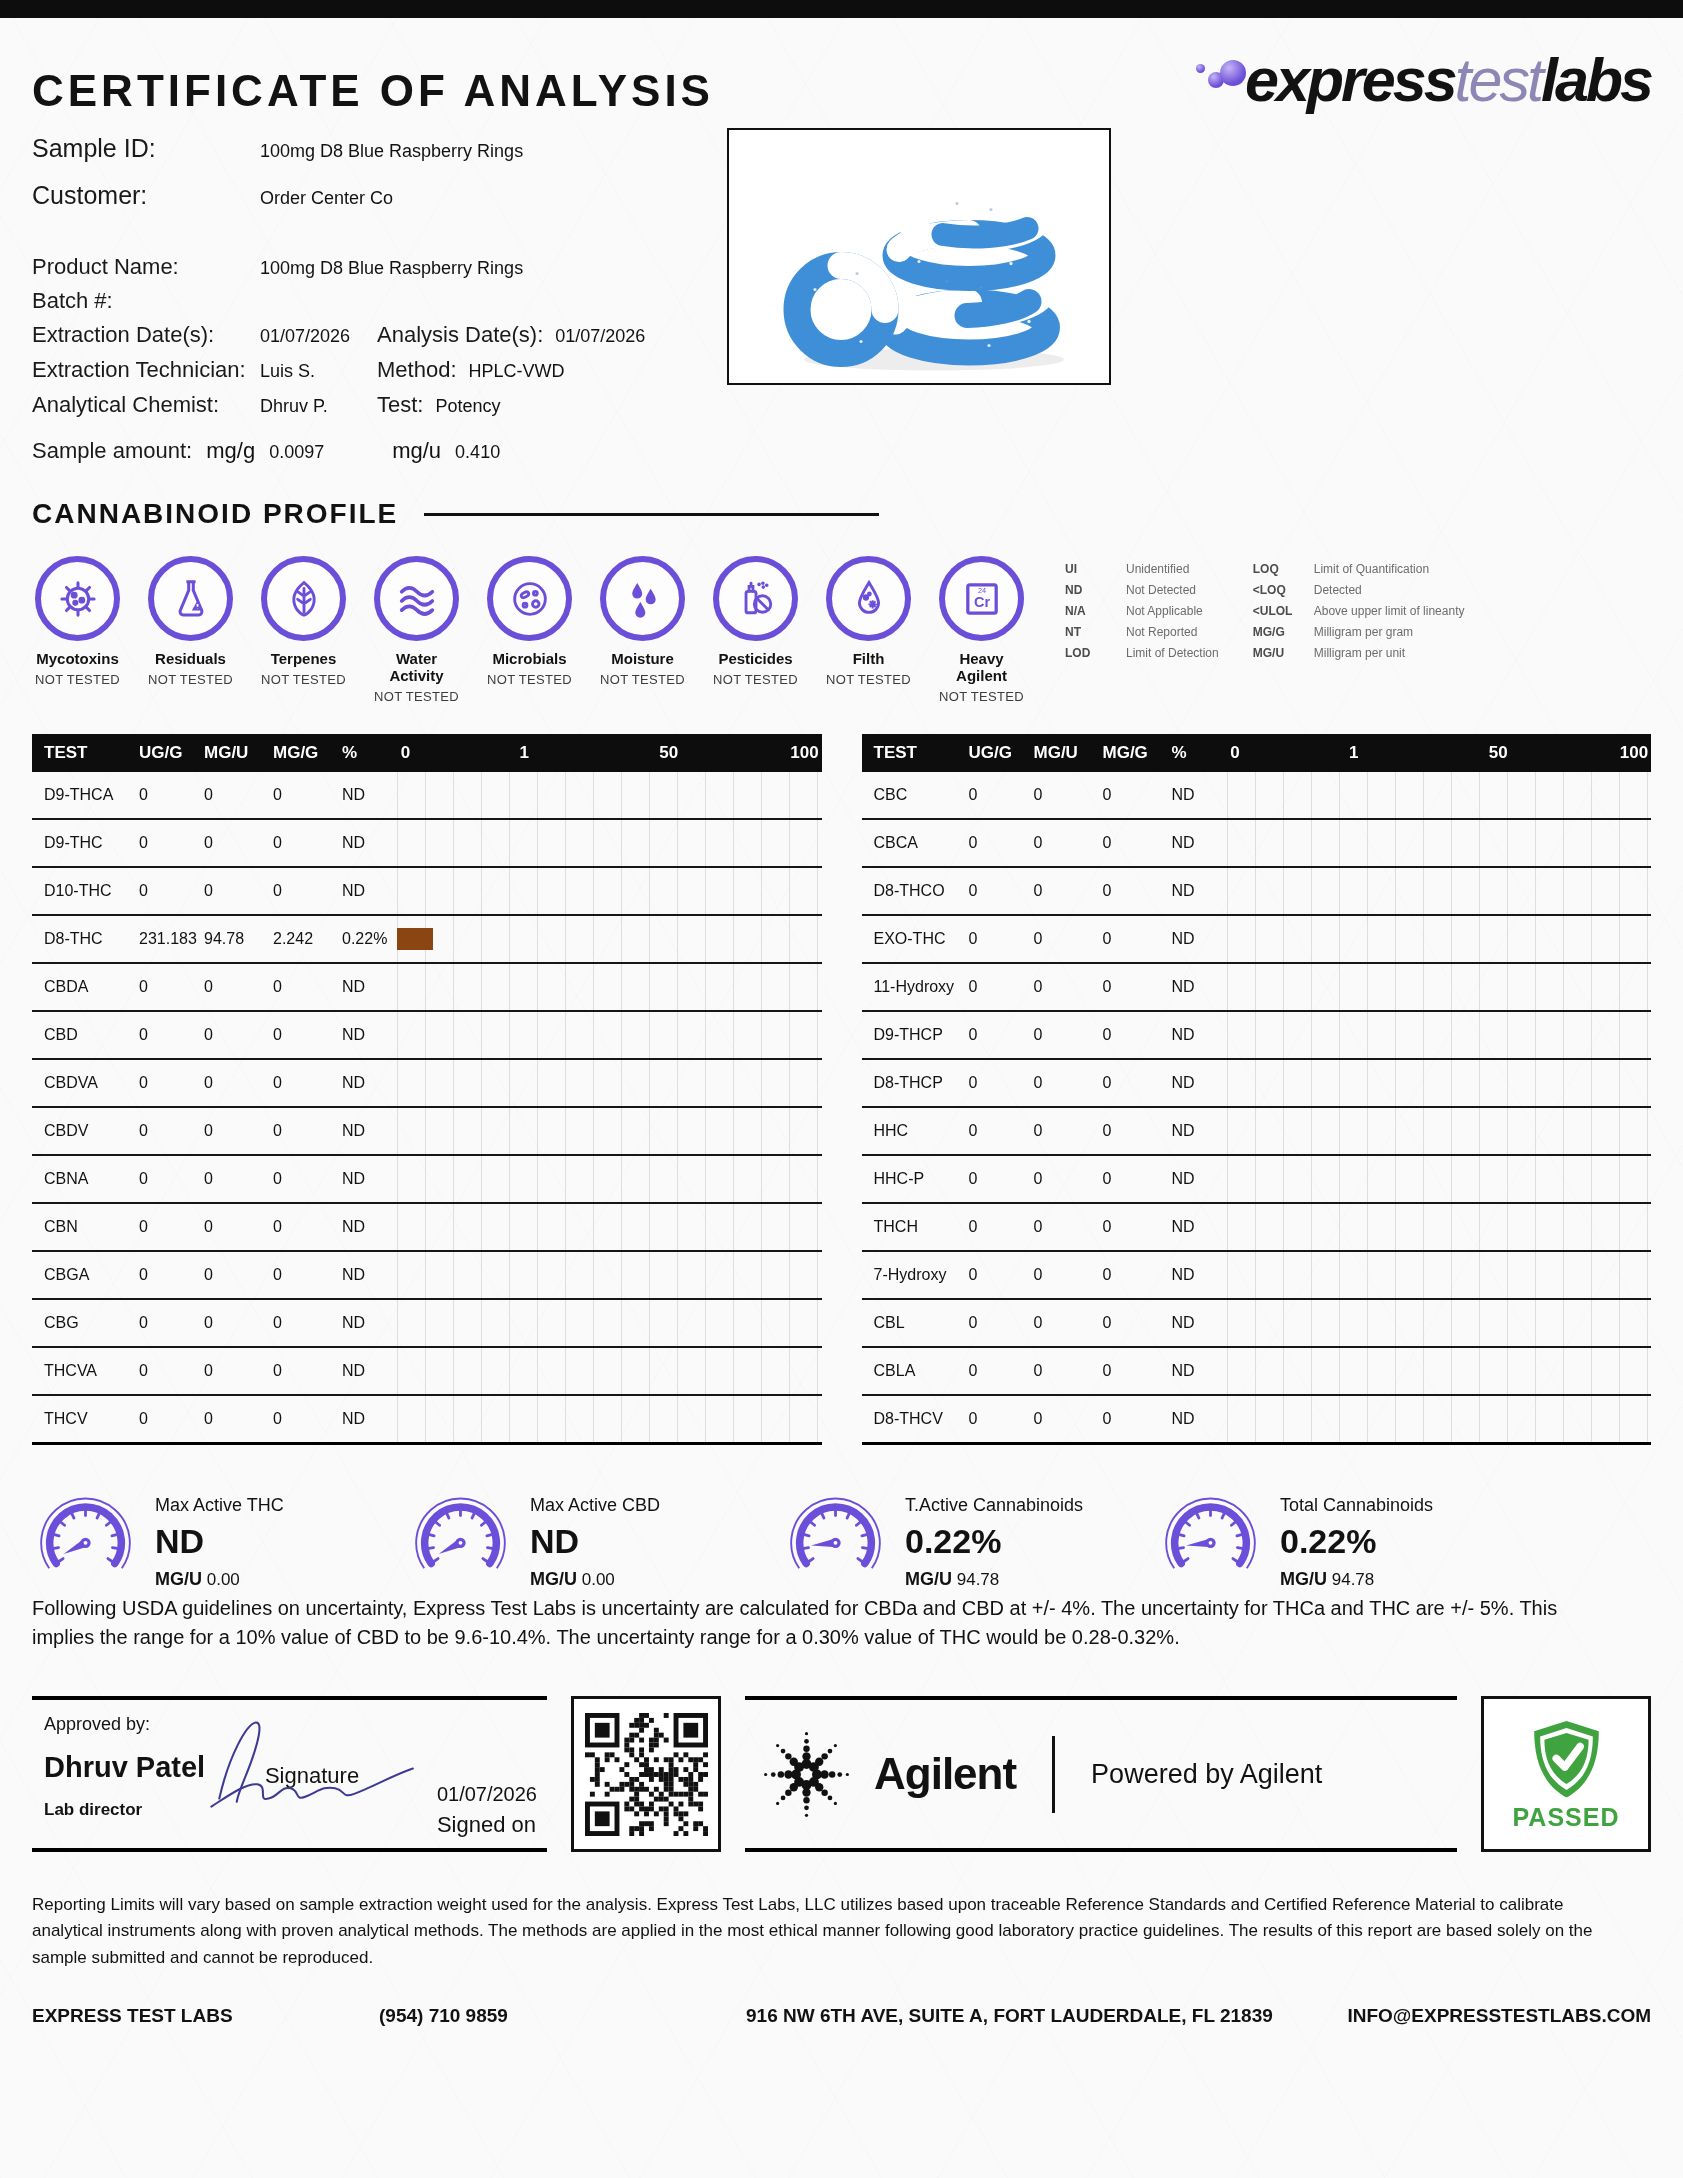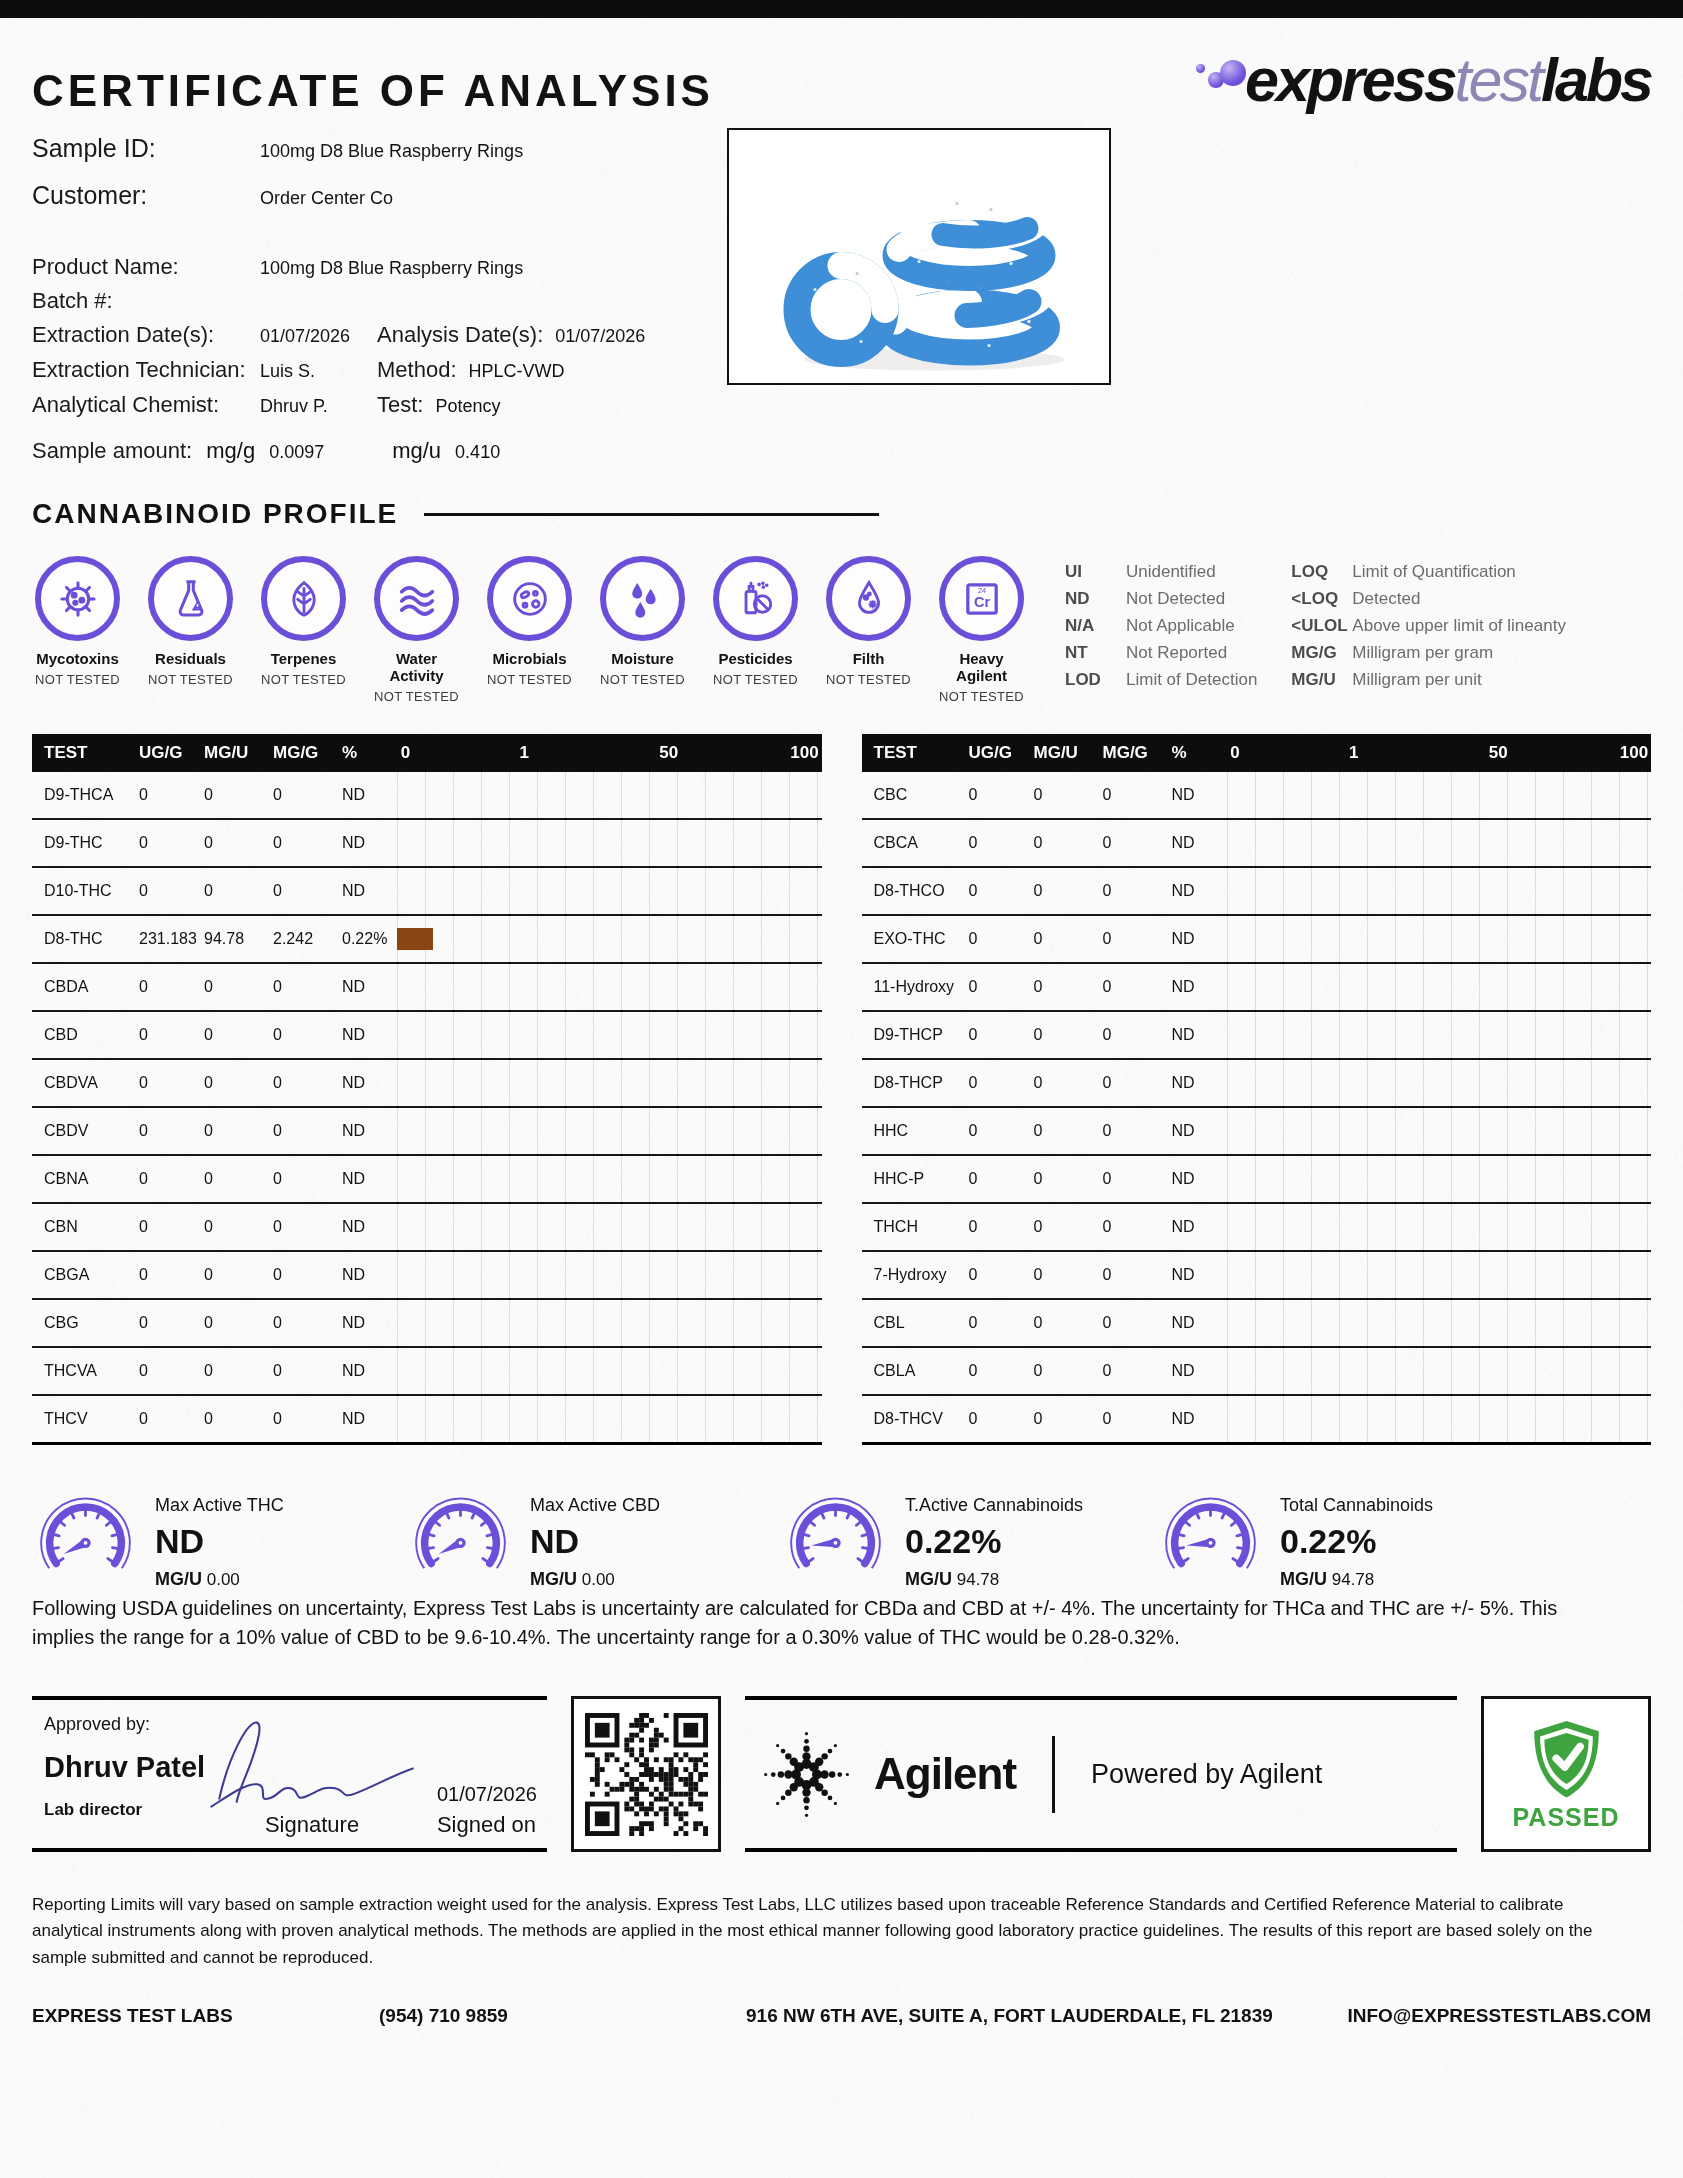--- a/index.html
+++ b/index.html
@@ -49,21 +49,21 @@
   
   .saferow{display:flex;margin-top:26px;align-items:flex-start;}
   .panels{display:flex;gap:22px;}
   .panel{width:91px;text-align:center;}
   .pcirc{width:73px;height:73px;border:6px solid var(--accent,#6C4FD8);border-radius:50%;margin:0 auto;display:flex;align-items:center;justify-content:center;background:#fdfdfe;}
   .pcirc svg{width:46px;height:46px;}
   .pname{font-size:15px;font-weight:700;margin-top:9px;}
   .pstat{font-size:13px;color:#3c3c3c;margin-top:5px;letter-spacing:0.3px;}
   .legend{display:flex;gap:34px;margin-left:38px;margin-top:6px;}
   .lcol{display:flex;flex-direction:column;gap:7px;}
-  .litem{display:flex;font-size:17px;color:#6c6c6c;}
+  .litem{display:flex;font-size:12px;color:#6c6c6c;}
   .litem .ab{font-weight:700;color:#4c4c4c;width:61px;flex:0 0 auto;}
 
   
   .tables{display:flex;gap:40px;margin-top:30px;}
   .ctable{flex:1 1 0;border-bottom:3px solid #000;}
   .thead{display:grid;grid-template-columns:95px 65px 69px 69px 55px 1fr;background:#0d0d0d;color:#fff;height:38px;align-items:center;font-weight:700;font-size:17px;padding-left:12px;}
   .thead .scale{position:relative;height:100%;}
   .thead .tick{position:absolute;top:50%;transform:translate(-50%,-50%);font-weight:800;}
   .trow{display:grid;grid-template-columns:95px 65px 69px 69px 55px 1fr;height:46px;align-items:center;border-bottom:2px solid #161616;padding-left:12px;font-size:16px;}
   .trow:last-child{border-bottom:none;}
@@ -82,21 +82,21 @@
 
   
   .uncert{font-size:20px;line-height:1.45;max-width:1544px;}
 
   
   .band{display:flex;margin-top:44px;gap:24px;align-items:stretch;height:156px;}
   .sigbox{flex:0 0 515px;border-top:4px solid #000;border-bottom:4px solid #000;display:flex;padding:14px 10px 10px 12px;box-sizing:border-box;}
   .sig-l .ap{font-size:18px;}
   .sig-l .nm{font-size:29px;font-weight:700;margin-top:16px;}
   .sig-l .rl{font-size:17px;font-weight:700;margin-top:16px;}
-  .sig-m{position:relative;flex:1;display:flex;flex-direction:column;justify-content:flex-end;align-items:center;}
+  .sig-m{position:relative;flex:1;display:flex;flex-direction:column;justify-content:center;align-items:center;}
   .sig-m svg{position:absolute;left:0;top:-4px;width:238px;height:109px;}
   .sig-m .cap{font-size:22px;}
   .sig-r{display:flex;flex-direction:column;justify-content:flex-end;align-items:flex-start;padding-bottom:0;}
   .sig-r .dt{font-size:20px;margin-bottom:6px;}
   .sig-r .cap{font-size:22px;}
   .qrbox{flex:0 0 150px;border:3px solid #111;display:flex;align-items:center;justify-content:center;background:#fff;box-sizing:border-box;}
   .qrbox svg{width:123px;height:123px;}
   .agbox{flex:1 1 auto;border-top:4px solid #000;border-bottom:4px solid #000;display:flex;align-items:center;gap:20px;padding:0 14px;box-sizing:border-box;}
   .agbox .star{width:95px;height:95px;flex:0 0 auto;}
   .agbox .agname{font-size:44px;font-weight:800;letter-spacing:-1px;}

